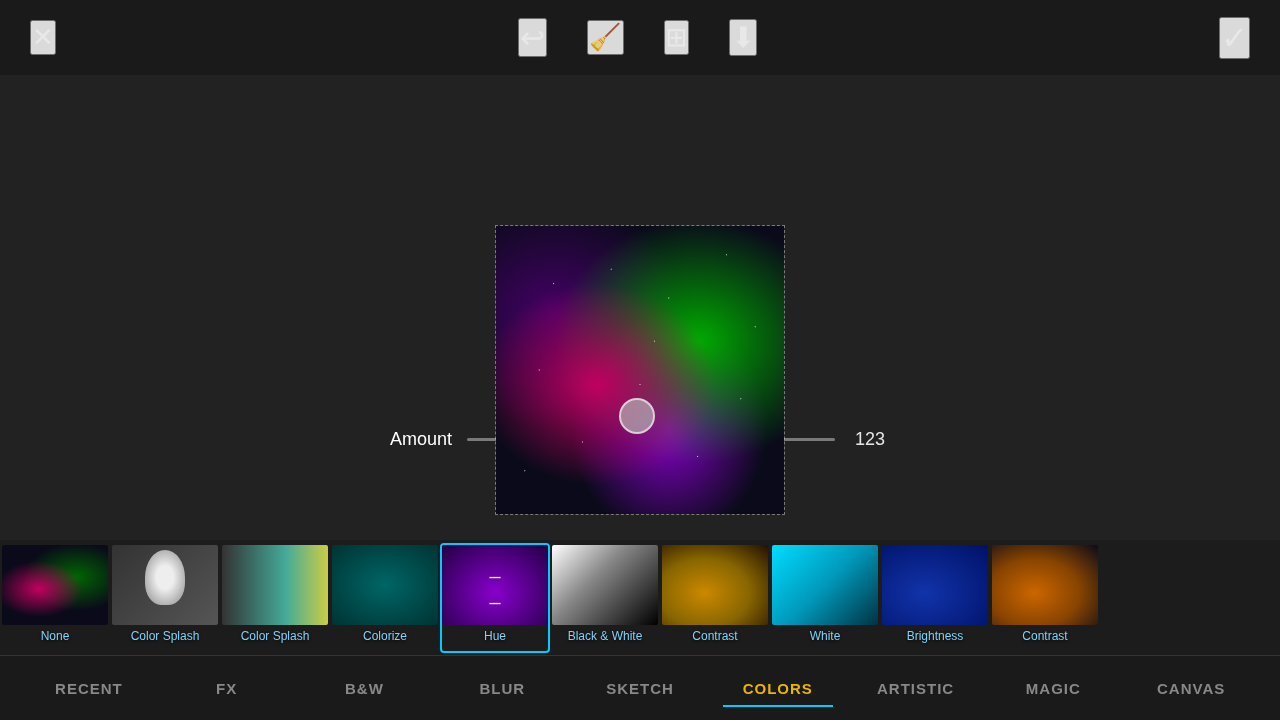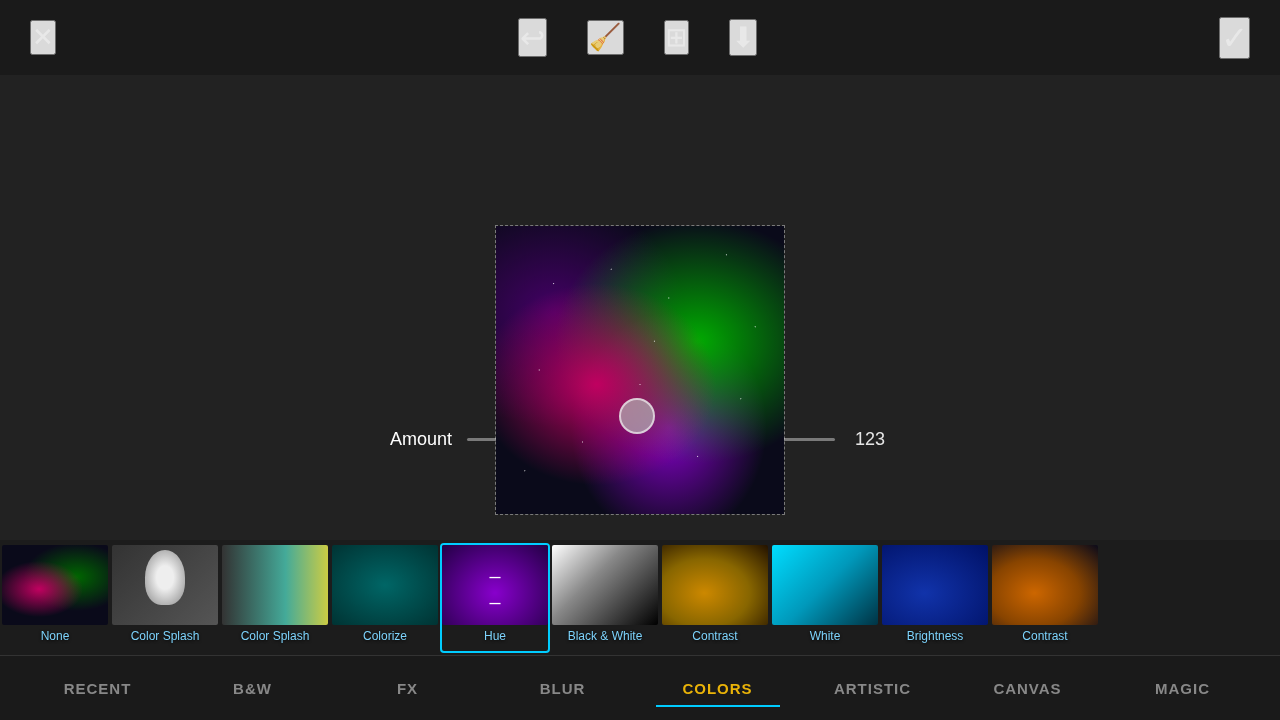--- a/index.html
+++ b/index.html
@@ -391,20 +391,21 @@
       </div>
       <div class="filter-item">
         <div class="filter-thumb thumb-contrast"></div>
         <div class="filter-name">Contrast</div>
       </div>
     </div>
 </div>
 
 <div class="bottom-nav" id="bottom-nav-container">
 <div class="nav-item">RECENT</div>
+    <div class="nav-item">FX</div>
     <div class="nav-item">B&amp;W</div>
-    <div class="nav-item">FX</div>
     <div class="nav-item">BLUR</div>
+    <div class="nav-item">SKETCH</div>
     <div class="nav-item active">COLORS</div>
     <div class="nav-item">ARTISTIC</div>
+    <div class="nav-item">MAGIC</div>
     <div class="nav-item">CANVAS</div>
-    <div class="nav-item">MAGIC</div>
   </div>
 
 </body></html>

